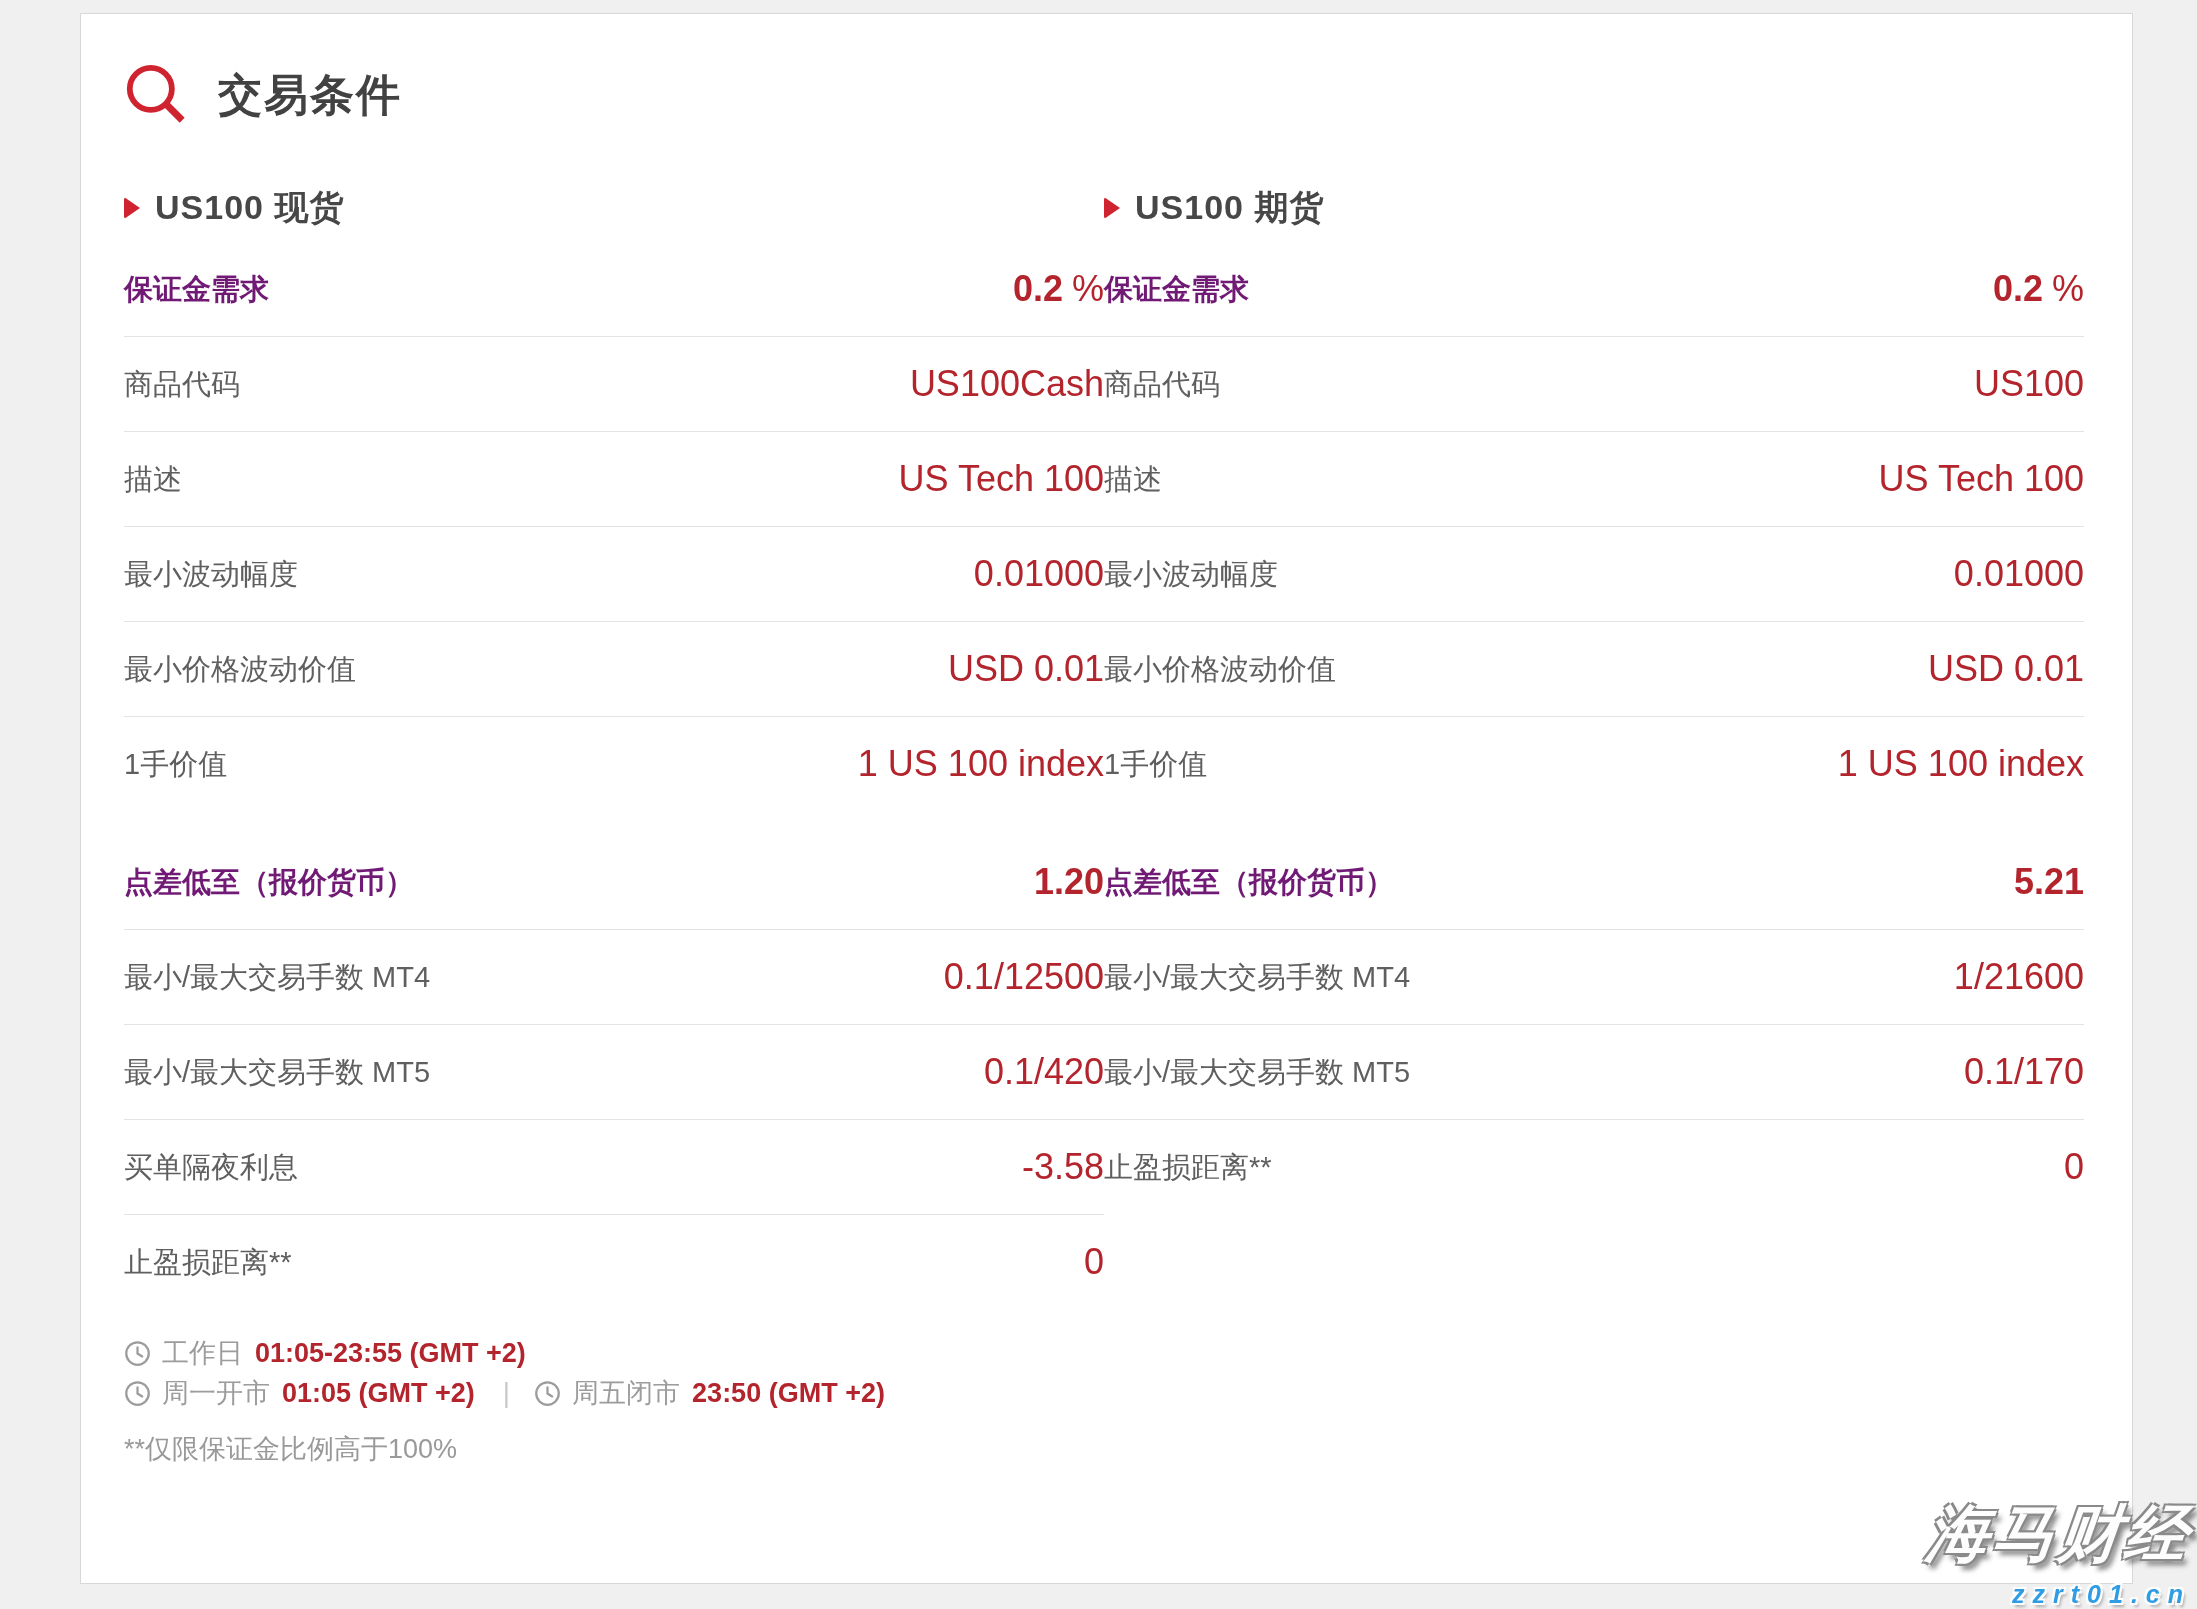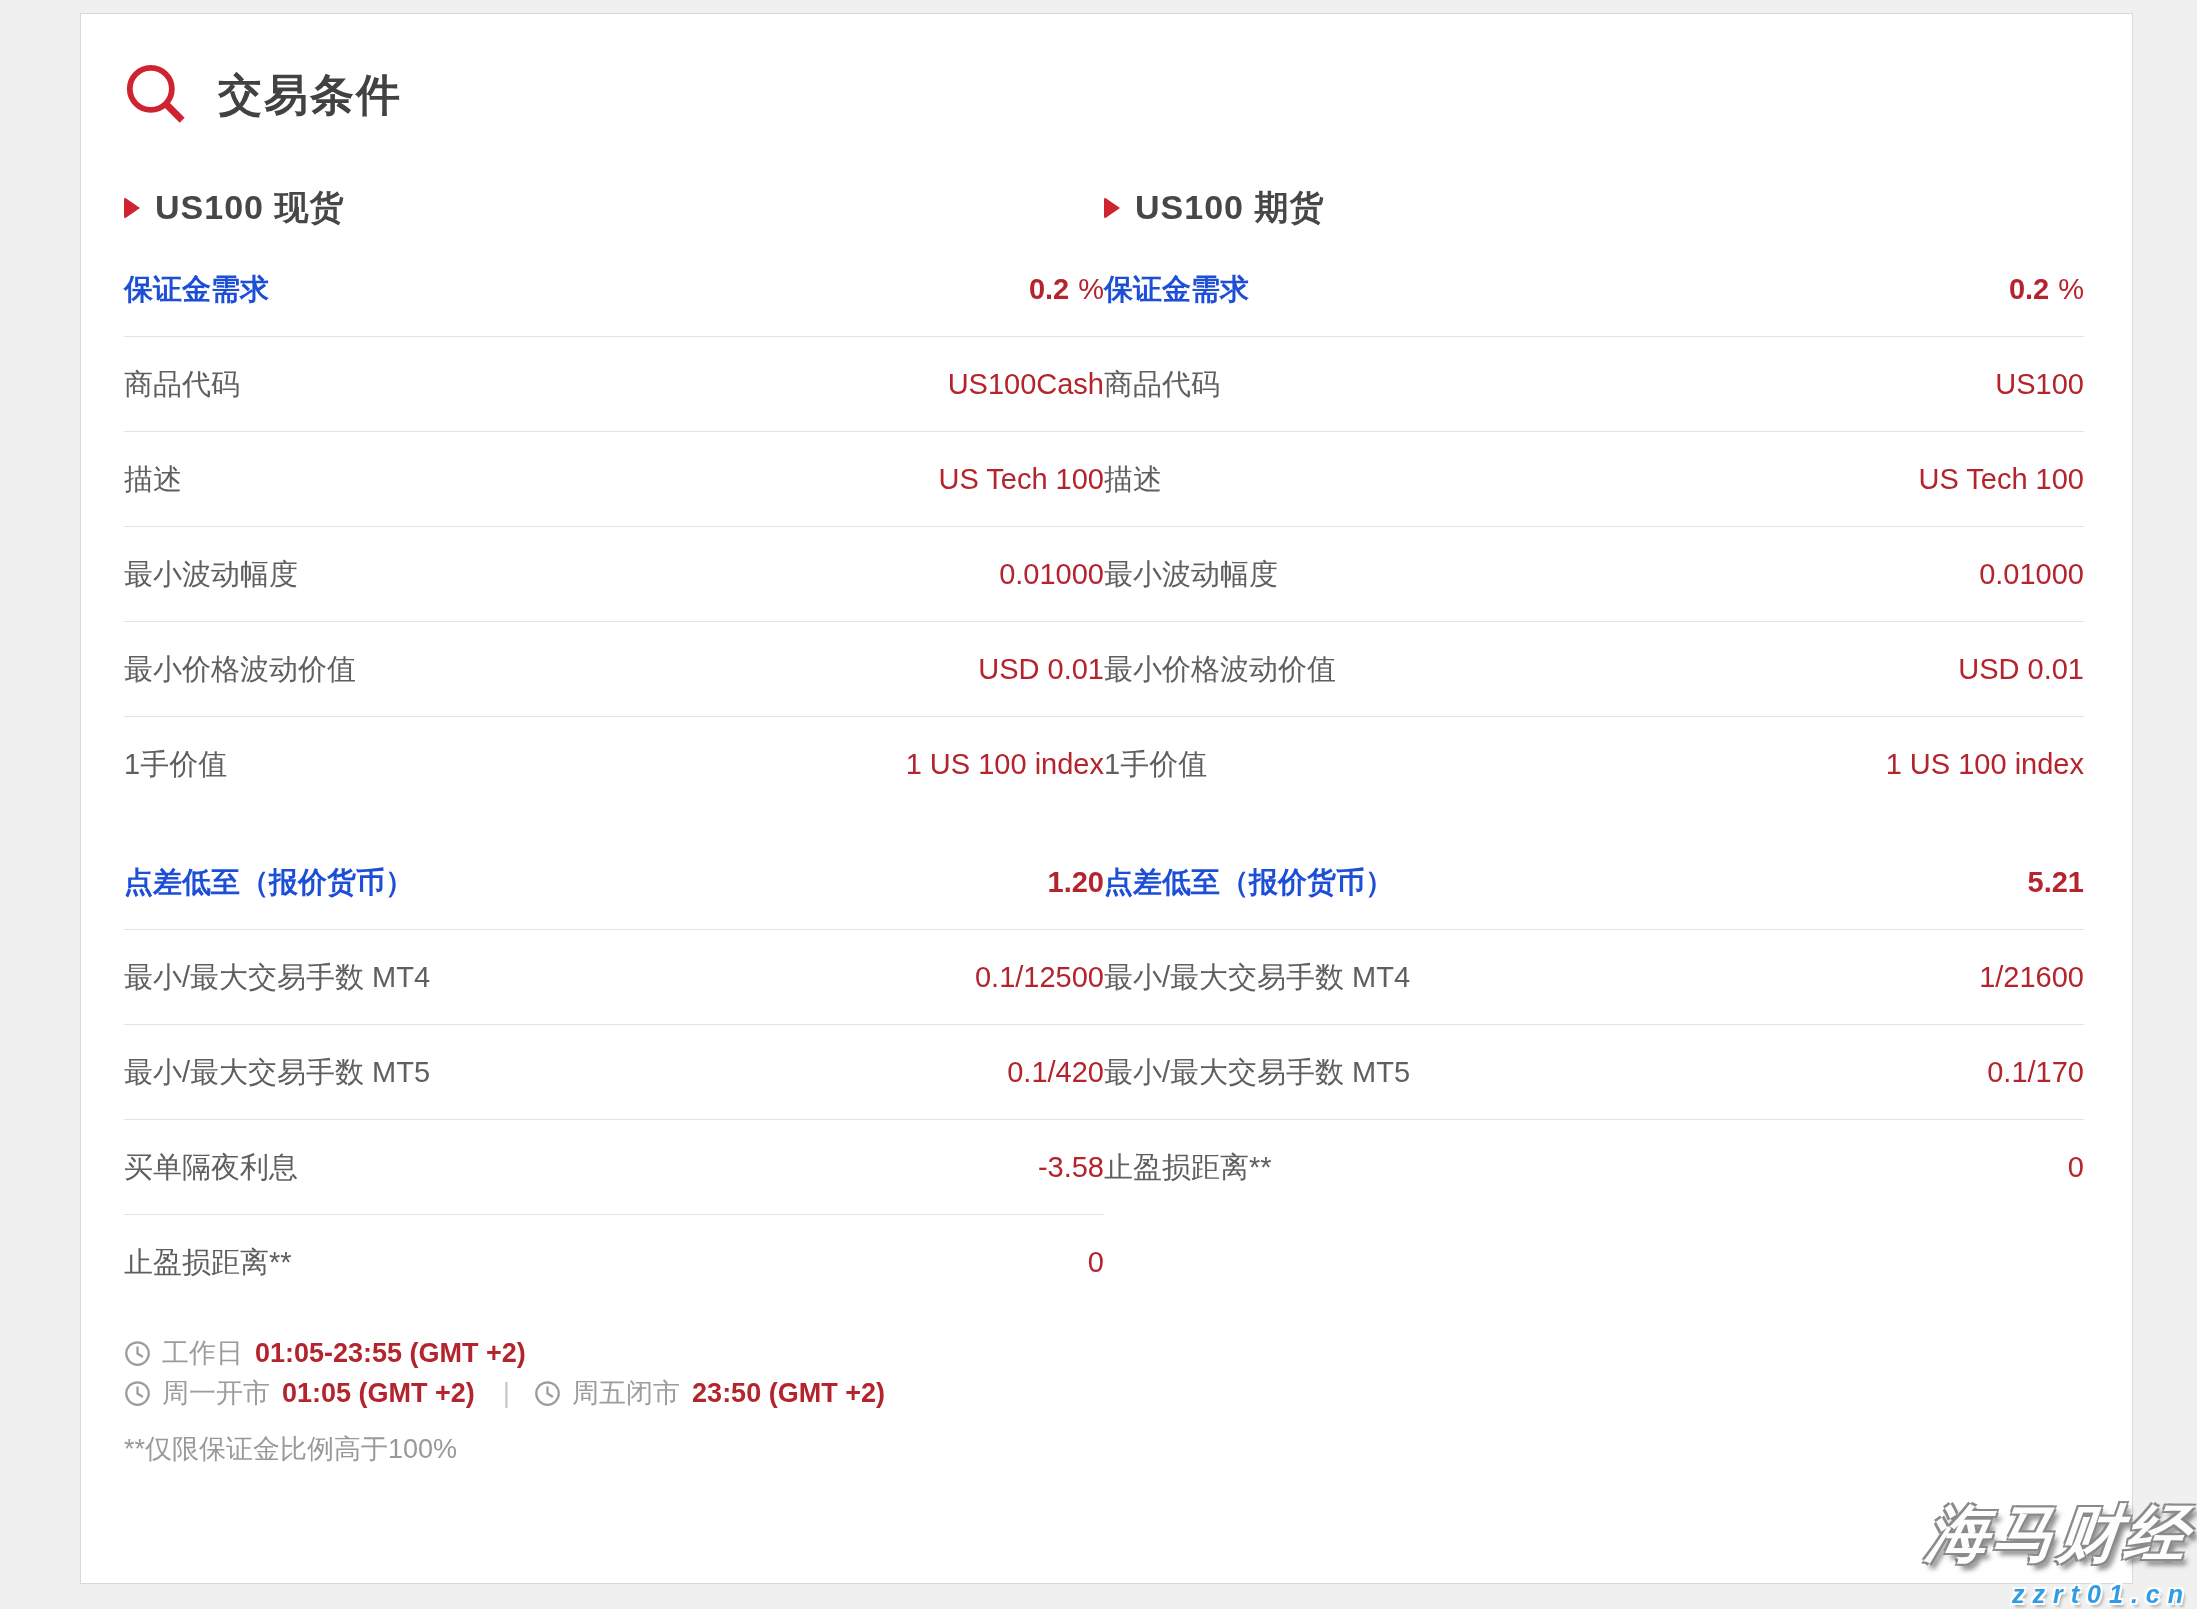--- a/index.html
+++ b/index.html
@@ -74,23 +74,23 @@
     padding: 29px 0;
     border-bottom: 1px solid #e3e3e3;
   }
   .sec .row:last-child { border-bottom: none; }
   .lbl {
     font-size: 29px;
     line-height: 36px;
     color: #5f5f5f;
     white-space: nowrap;
   }
-  .lbl.strong { font-weight: 700; color: #1d4ed8; }
+  .lbl.strong { font-weight: 700; color: #701a75; }
   .val {
-    font-size: 29px;
+    font-size: 36px;
     line-height: 36px;
     color: #b3242c;
     white-space: nowrap;
     text-align: right;
   }
   .val.strong { font-weight: 700; }
   .val .num-bold { font-weight: 700; }
   .val .unit { margin-left: 9px; font-weight: 400; }
   
   .schedule { margin-top: 26px; }

